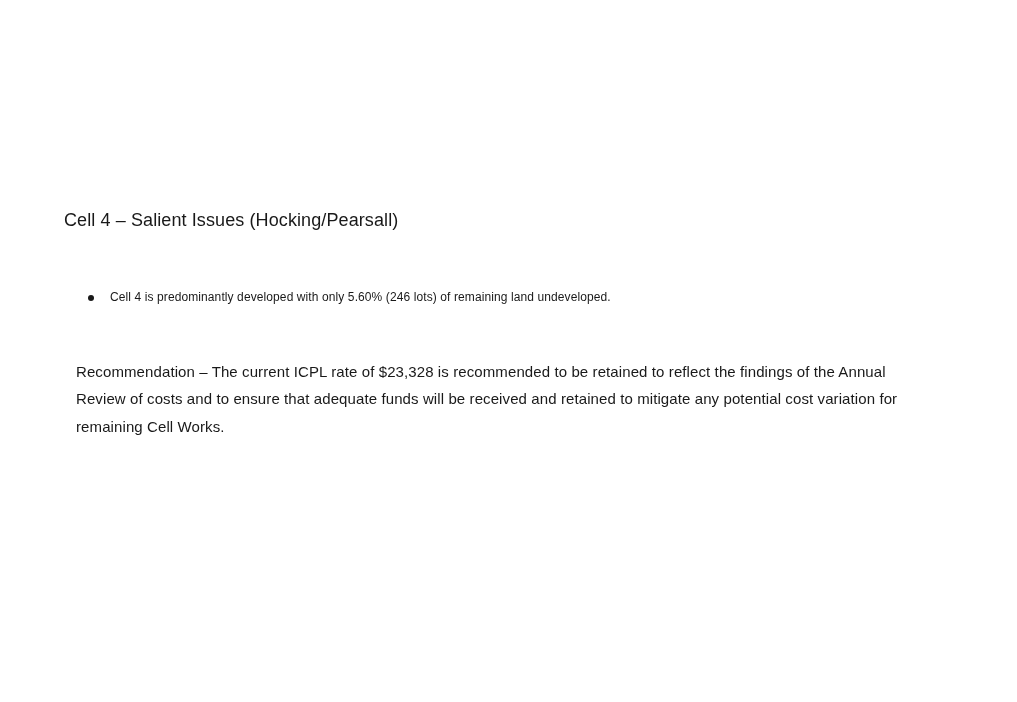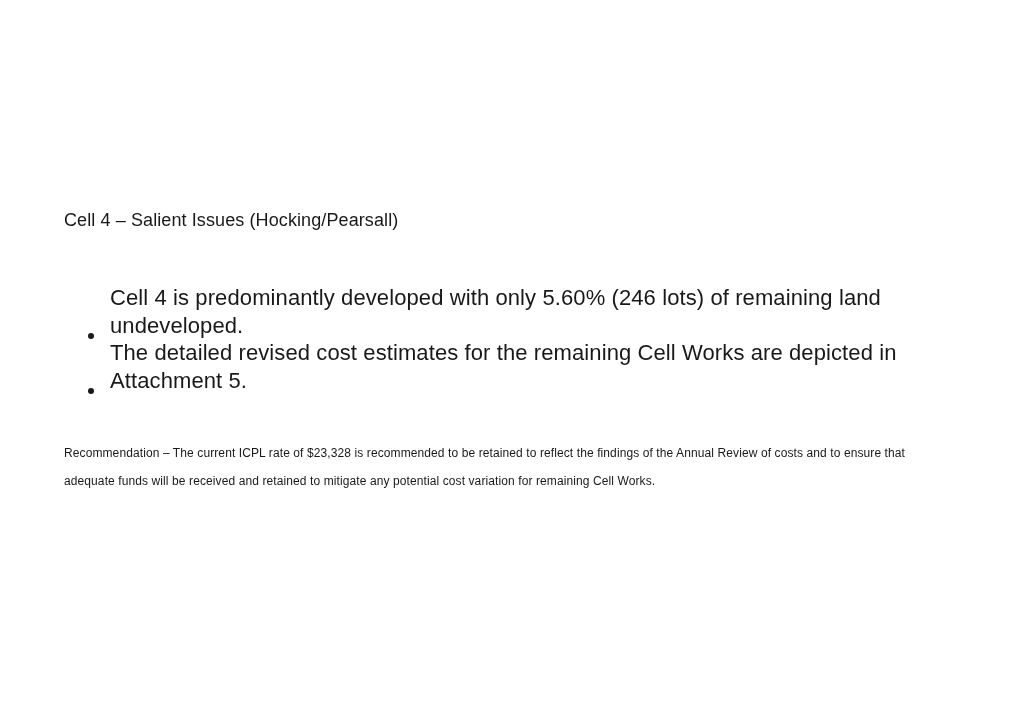--- a/index.html
+++ b/index.html
@@ -31,60 +31,56 @@
     letter-spacing: 0.1px;
     color: #191919;
   }
   ul.bullet-list {
     list-style: none;
     margin: 50px 0 0 0;
     padding: 0;
   }
   ul.bullet-list li {
     display: flex;
-    align-items: flex-end;
-    font-size: 22px;
+    align-items: flex-start;
+    font-size: 12px;
     line-height: 27.5px;
     letter-spacing: 0.1px;
   }
   .bullet-dot {
     flex: 0 0 auto;
     width: 6px;
     height: 6px;
     border-radius: 50%;
     background: #191919;
     margin: 11px 16px 0 24px;
   }
   .bullet-text {
     flex: 1 1 auto;
     max-width: 845px;
   }
   .recommendation {
-    margin: 46px 0 0 0;
+    margin: 46px 0 0 12px;
     max-width: 858px;
-    font-size: 12px;
+    font-size: 15px;
     line-height: 27.5px;
     letter-spacing: 0.1px;
   }
 </style>
 </head>
 <body>
 
 <div class="page">
   <div class="content">
 
     <p class="heading">Cell 4 – Salient Issues (Hocking/Pearsall)</p>
 
     <ul class="bullet-list">
       <li>
         <span class="bullet-dot"></span>
         <span class="bullet-text">Cell 4 is predominantly developed with only 5.60% (246 lots) of remaining land undeveloped.</span>
       </li>
-      <li>
-        <span class="bullet-dot"></span>
-        <span class="bullet-text">The detailed revised cost estimates for the remaining Cell Works are depicted in Attachment 5.</span>
-      </li>
     </ul>
 
     <p class="recommendation">Recommendation – The current ICPL rate of $23,328 is recommended to be retained to reflect the findings of the Annual Review of costs and to ensure that adequate funds will be received and retained to mitigate any potential cost variation for remaining Cell Works.</p>
 
   </div>
 </div>
 
 </body></html>

